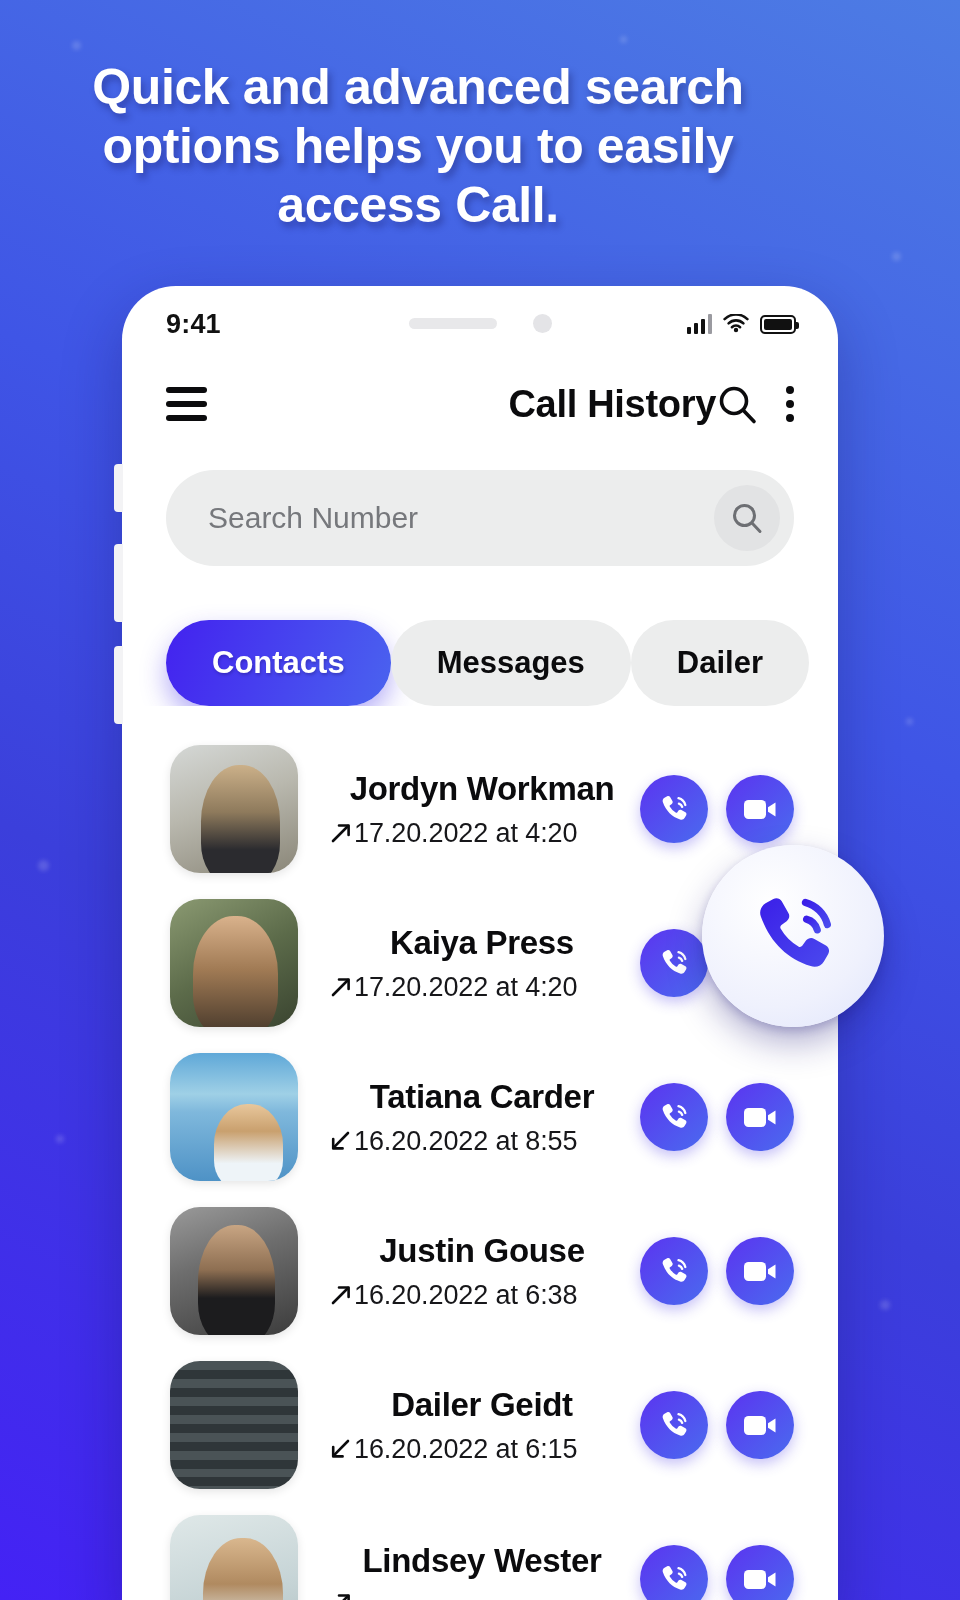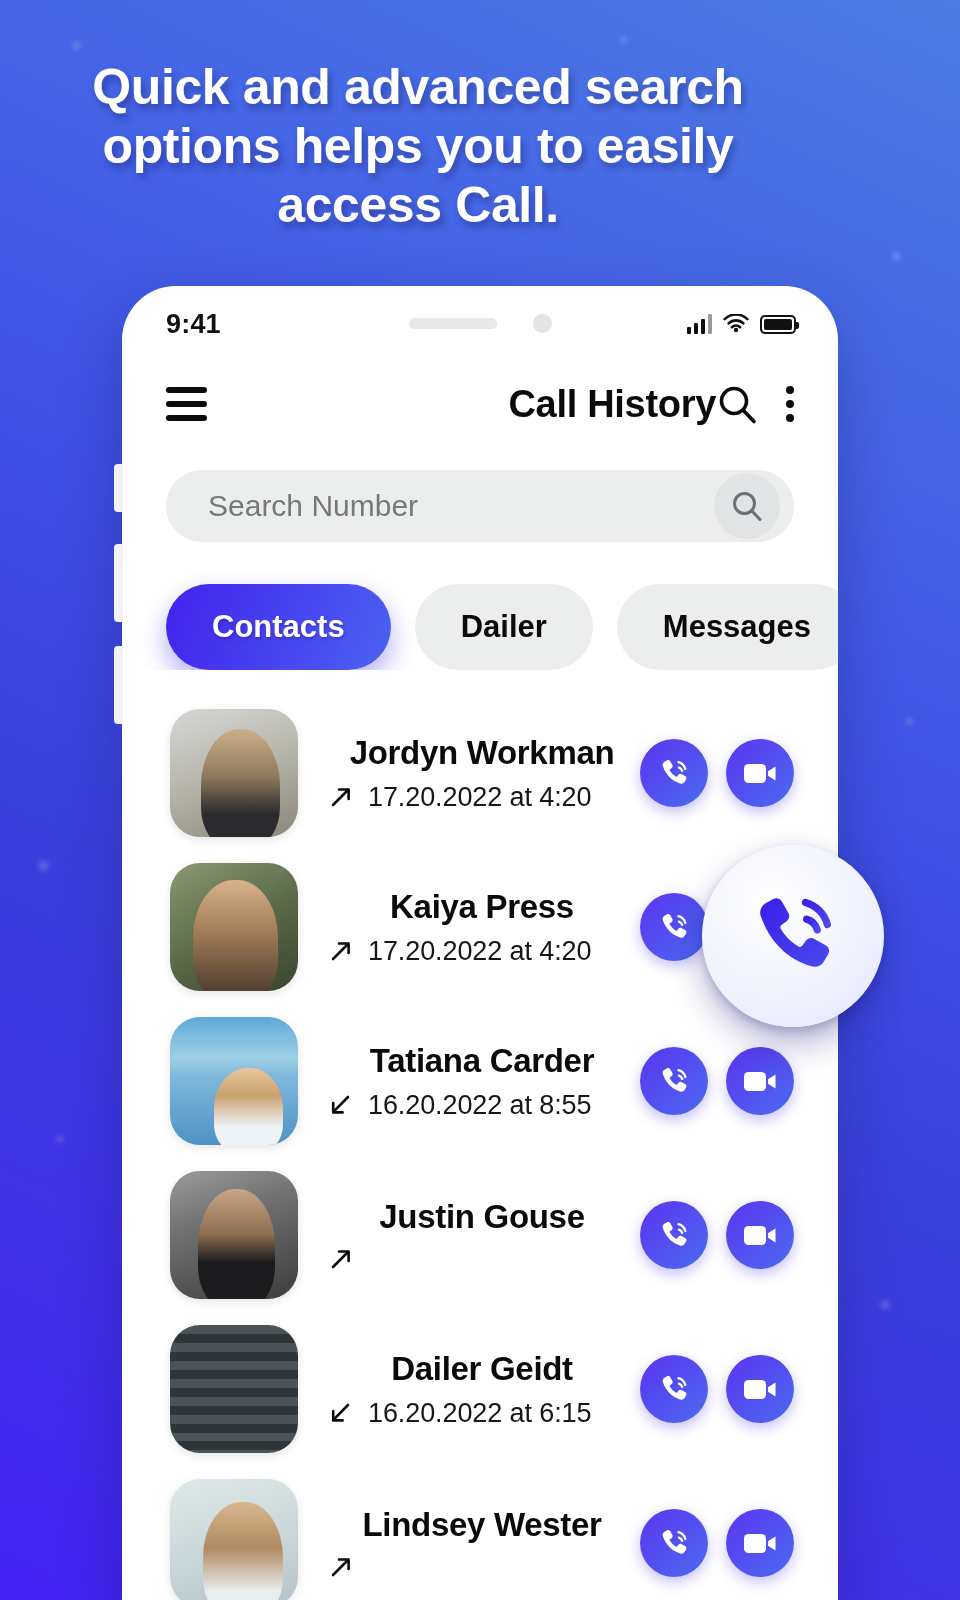--- a/index.html
+++ b/index.html
@@ -130,21 +130,21 @@
     letter-spacing: -0.3px;
     margin-left: -4px;
   }
   .header-actions { display: flex; align-items: center; gap: 28px; }
   .kebab { display: flex; flex-direction: column; gap: 6px; cursor: pointer; }
   .kebab b { width: 8px; height: 8px; border-radius: 50%; background: #0b0b0d; display: block; }
 
   
   .search-wrap { padding: 24px 44px 0 44px; }
   .search-bar {
-    height: 72px;
+    height: 96px;
     background: #eceded;
     border-radius: 48px;
     display: flex;
     align-items: center;
     padding: 0 14px 0 42px;
   }
   .search-input {
     flex: 1;
     border: none;
     background: transparent;
@@ -159,23 +159,23 @@
     border-radius: 50%;
     background: #e2e3e4;
     display: flex; align-items: center; justify-content: center;
     cursor: pointer;
     flex: none;
   }
 
   
   .tabs {
     display: flex;
-    gap: 24px;
     padding: 42px 0 0 44px;
     overflow: hidden;
+    margin-top: 12px;
   }
   .tab {
     height: 86px;
     border-radius: 43px;
     background: #eceded;
     color: #0b0b0d;
     font-size: 31px;
     font-weight: 700;
     display: flex; align-items: center; justify-content: center;
     padding: 0 46px;
@@ -216,21 +216,20 @@
     font-size: 33px;
     font-weight: 700;
     color: #0b0b0d;
     letter-spacing: -0.3px;
     white-space: nowrap;
     text-align: center;
   }
   .contact-meta {
     display: flex;
     align-items: center;
-    gap: 14px;
     margin-top: 10px;
     padding-left: 4px;
   }
   .dir-arrow { width: 26px; height: 26px; flex: none; }
   .contact-time { font-size: 27px; color: #17171a; letter-spacing: -0.1px; }
 
   .row-actions { display: flex; align-items: center; gap: 18px; flex: none; }
   .action-btn {
     width: 68px; height: 68px;
     border-radius: 50%;
@@ -331,24 +330,24 @@
         </svg>
       </div>
     </div>
   </div>
 
   <div class="tabs">
     <div class="tab active">
       <span>Contacts</span>
     </div>
     <div class="tab">
+      <span>Messages</span>
+    </div>
+    <div class="tab">
       <span>Dailer</span>
-    </div>
-    <div class="tab">
-      <span>Messages</span>
     </div>
   </div>
 
   <div class="contact-list">
 
     <div class="contact-row">
       <div class="avatar">
         <div class="sky" style="background:linear-gradient(160deg,#d5d8d6 0%,#b9b8ae 45%,#8a8678 100%);"></div>
         <div class="figure" style="left:24%;top:16%;width:62%;height:92%;background:linear-gradient(180deg,#cbb089 0%,#8e7a5c 40%,#2b2b2f 72%);"></div>
       </div>
@@ -448,20 +447,21 @@
         <div class="sky" style="background:linear-gradient(160deg,#9a9a9a 0%,#6e6e6e 40%,#3c3c3c 100%);"></div>
         <div class="figure" style="left:22%;top:14%;width:60%;height:92%;background:linear-gradient(180deg,#c8a583 0%,#8e6f52 38%,#1c1c1e 62%);"></div>
       </div>
       <div class="contact-info">
         <div class="contact-name">Justin Gouse</div>
         <div class="contact-meta">
           <svg class="dir-arrow" viewBox="0 0 26 26">
             <path d="M5 21 L20 6" stroke="#0b0b0d" stroke-width="2.6" stroke-linecap="round"></path>
             <path d="M11 5.5 L20.6 5.5 L20.6 15" stroke="#0b0b0d" stroke-width="2.6" fill="none" stroke-linecap="round" stroke-linejoin="round"></path>
           </svg>
+          <div class="contact-time">16.20.2022 at 6:38</div>
         </div>
       </div>
       <div class="row-actions">
         <div class="action-btn">
           <svg width="36" height="36" viewBox="0 0 36 36">
             <path d="M11.2 5.2c1.1-.6 2.3-.2 2.9.8l2.3 4c.6 1 .3 2.2-.6 2.9l-1.8 1.3c-.4.3-.5.8-.3 1.2a17 17 0 0 0 6.3 6.3c.4.2.9.1 1.2-.3l1.3-1.8c.7-.9 1.9-1.2 2.9-.6l4 2.3c1 .6 1.4 1.8.8 2.9l-1.5 2.6c-.9 1.6-2.9 2.3-4.6 1.6C16 26 10 20 6.9 11.3c-.7-1.7 0-3.7 1.6-4.6z" fill="#fff"></path>
             <path d="M22.5 7.2a9.6 9.6 0 0 1 6.8 6.8" stroke="#fff" stroke-width="2.3" fill="none" stroke-linecap="round"></path>
             <path d="M22.9 12.6a4.7 4.7 0 0 1 3.3 3.3" stroke="#fff" stroke-width="2.3" fill="none" stroke-linecap="round"></path>
           </svg>
         </div>

